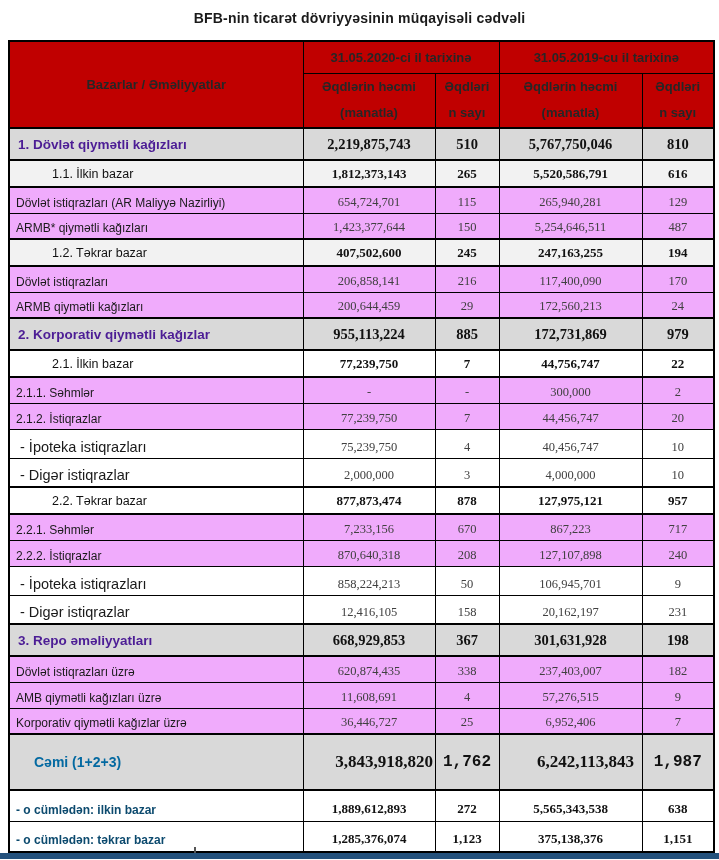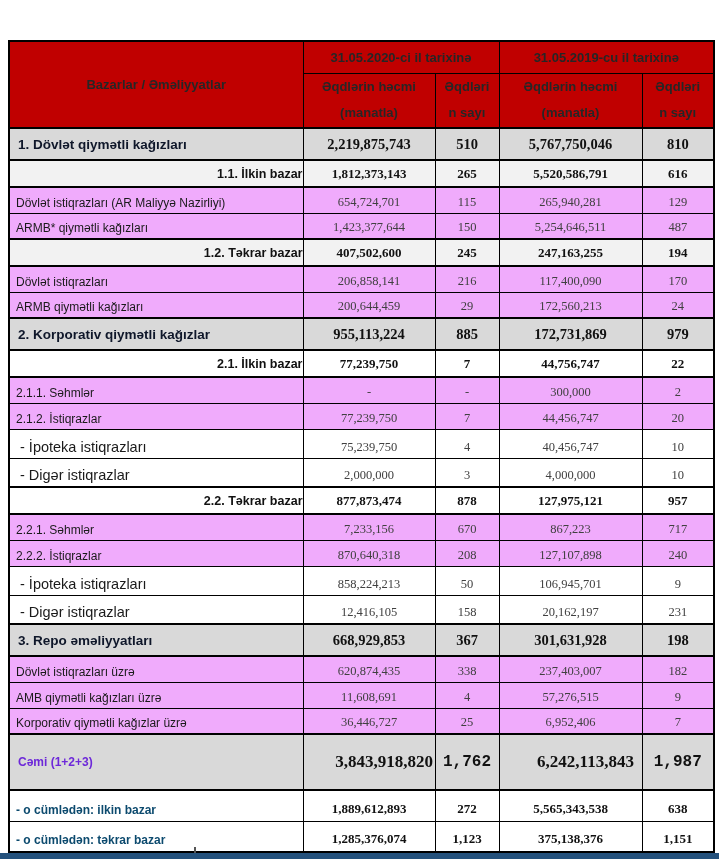--- a/index.html
+++ b/index.html
@@ -22,47 +22,48 @@
   thead tr.r2 th{height:55px;font-size:13px;}
   th .wrap{white-space:pre-line;line-height:26px;display:inline-block;}
   th.corner{font-size:13px;border-bottom:2px solid var(--border);}
   thead{border-bottom:2px solid var(--border);}
   td{border:1px solid var(--border);vertical-align:middle;text-align:center;
      color:var(--label);overflow:hidden;}
   td.c-label{text-align:left;padding-left:6px;font-size:12px;}
   td.c-num,td.c-cnt{font-family:"Liberation Serif",serif;font-size:12.5px;color:var(--num);}
   
   tr.section td{background:var(--section-bg);height:32px;border-top:2px solid var(--border);border-bottom:2px solid var(--border);}
-  tr.section td.c-label{font-size:13.5px;font-weight:bold;padding-left:8px;color:#0f172a;}
+  tr.section td.c-label{font-size:13.5px;font-weight:bold;padding-left:8px;color:#4c1d95;}
   tr.section td.c-num,tr.section td.c-cnt{font-size:14.5px;font-weight:bold;color:#111;}
   tr.sub td,tr.subwhite td{height:27px;border-top:2px solid var(--border);border-bottom:2px solid var(--border);}
   tr.sub td{background:var(--sub-bg);}
   tr.subwhite td{background:#ffffff;}
-  tr.sub td.c-label,tr.subwhite td.c-label{font-size:12.5px;font-weight:bold;padding-left:42px;color:#111;text-align:right;}
+  tr.sub td.c-label,tr.subwhite td.c-label{font-size:12.5px;font-weight:normal;padding-left:42px;color:#111;}
   tr.sub td.c-num,tr.sub td.c-cnt,tr.subwhite td.c-num,tr.subwhite td.c-cnt{font-size:13px;font-weight:bold;color:#111;}
   tr.regular td{height:26px;background:#f0abfc;vertical-align:bottom;padding-bottom:3px;}
   tr.dash td{height:29px;background:#fff;vertical-align:bottom;padding-bottom:3px;}
   tr.dash td.c-label{font-size:14.5px;padding-left:10px;}
   tr.total td{height:56px;background:var(--section-bg);border-top:2px solid var(--border);border-bottom:2px solid var(--border);}
-  tr.total td.c-label{font-size:12px;font-weight:bold;padding-left:8px;color:#6d28d9;}
+  tr.total td.c-label{font-size:14px;font-weight:bold;padding-left:24px;color:#0369a1;}
   tr.total td.c-num,tr.total td.c-cnt{font-weight:bold;color:#111;}
   tr.total td.c-num{font-size:17px;line-height:1.35;padding-left:30px;}
   tr.total td.c-cnt{font-size:16px;font-family:Liberation Mono, monospace;}
   tr.total td.c-num .num-inner{display:inline-block;max-width:106px;word-break:break-all;}
   tr.boldrow td{height:31px;background:#fff;vertical-align:bottom;padding-bottom:4px;}
   tr.boldrow td.c-label{font-weight:bold;color:#0c4a6e;}
   tr.boldrow td.c-num,tr.boldrow td.c-cnt{font-weight:bold;color:#111;font-size:13px;}
   .bottom-bar{position:absolute;left:0;top:853px;width:719px;height:6px;background:var(--bar);}
   .stray-mark{position:absolute;left:194px;top:847px;width:2px;height:6px;background:#555;}
 </style>
 </head>
 <body>
 
 <div class="page">
 
+  <div class="title">BFB-nin ticarət dövriyyəsinin müqayisəli cədvəli</div>
 
   <table>
     <colgroup>
       <col class="c0">
         <col class="c1">
         <col class="c2">
         <col class="c3">
         <col class="c4">
     </colgroup>
     <thead>

